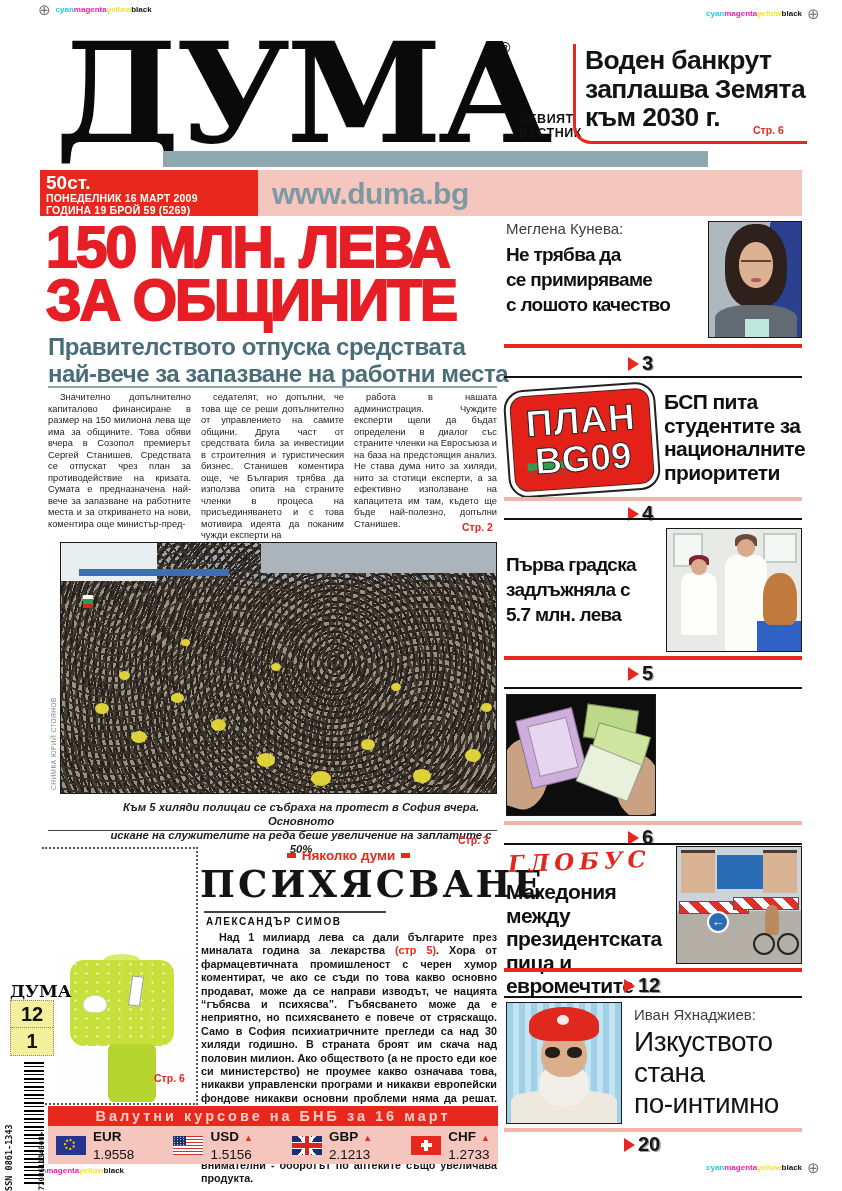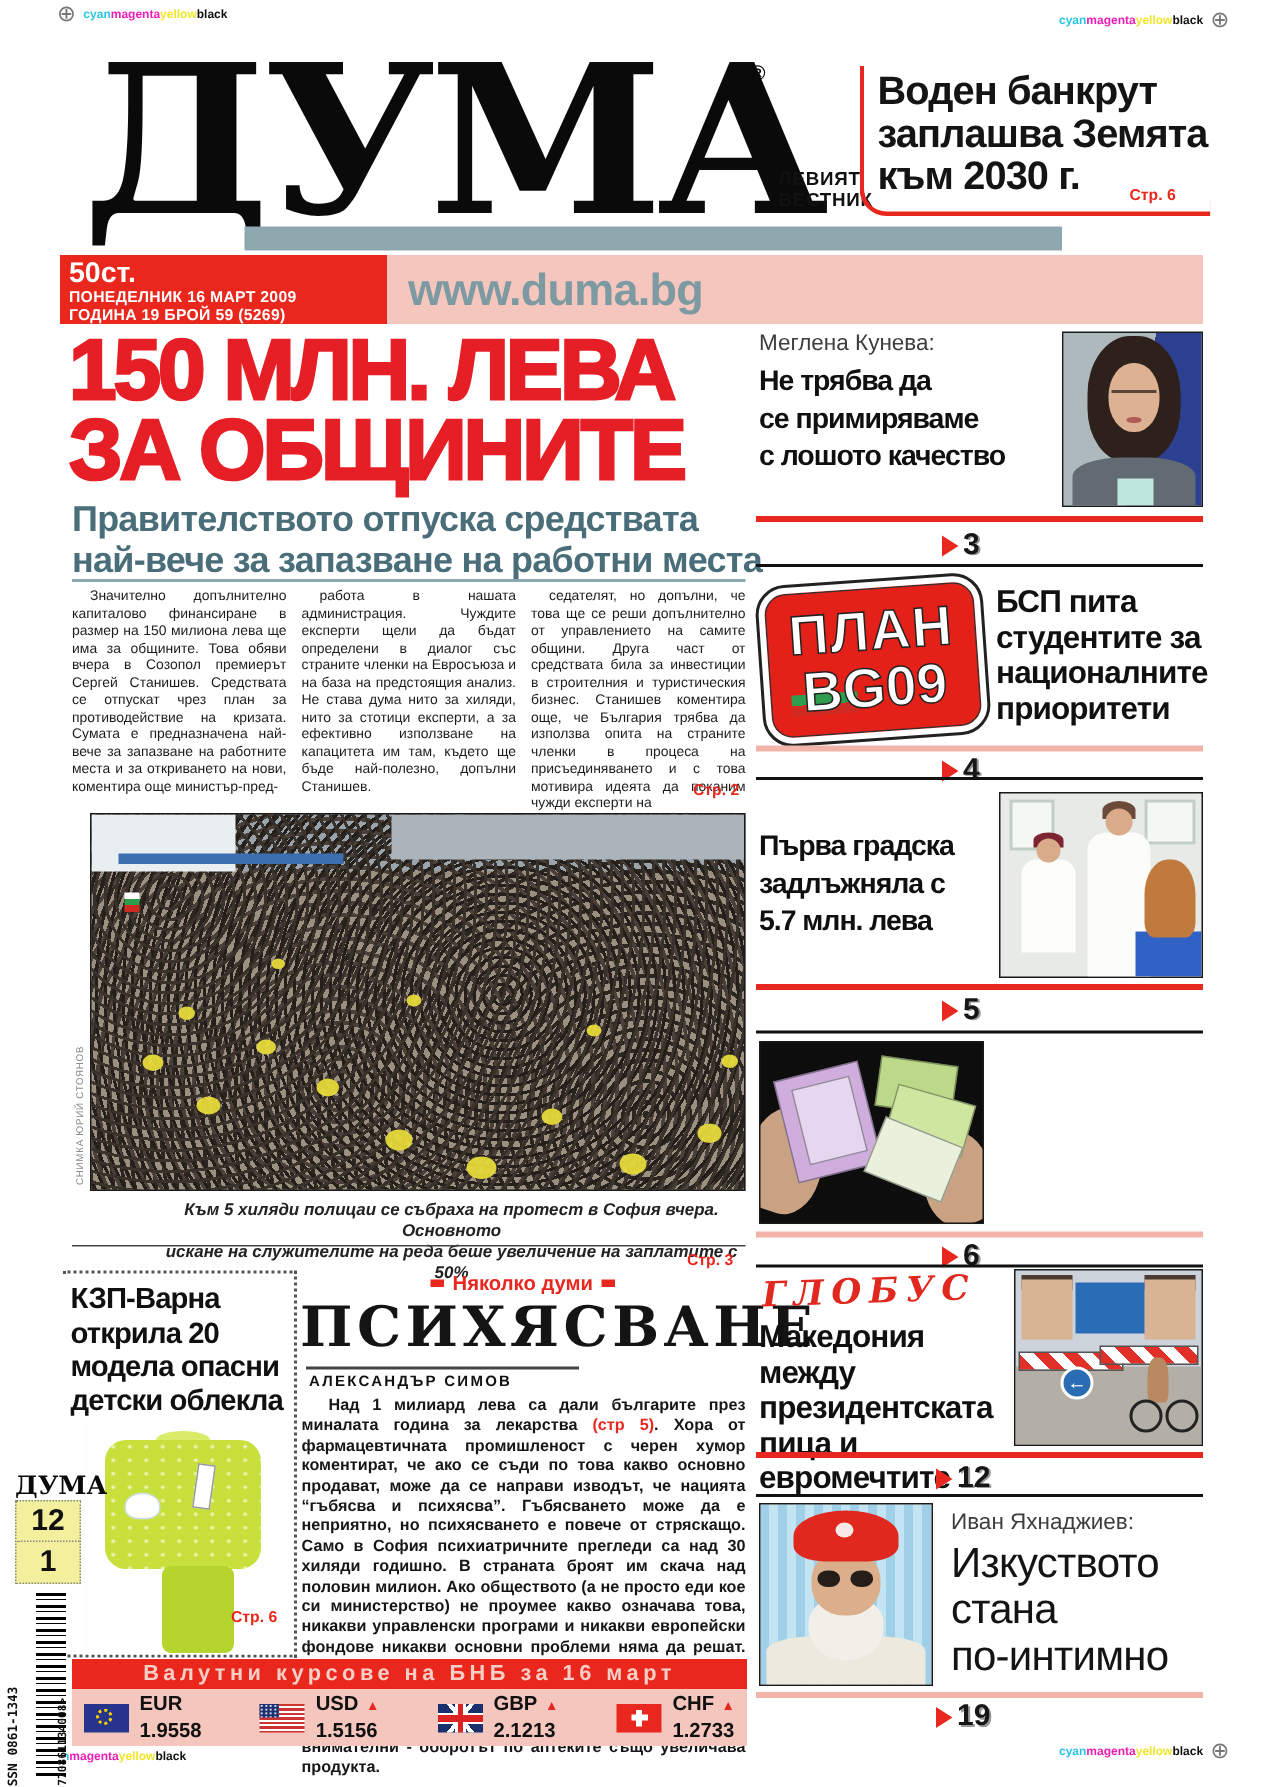--- a/index.html
+++ b/index.html
@@ -89,21 +89,21 @@
               letter-spacing:3px; color:#141414; text-align:center; }
   .op-author { font-weight:bold; font-size:10px; letter-spacing:1.5px; color:#111; }
   .op-body { font-weight:bold; font-size:10.8px; line-height:13.4px; text-align:justify; color:#161616; text-indent:18px; }
 
   
   .cur-head { background:#e9271c; color:#f8cfc6; font-weight:bold; font-size:14.5px; letter-spacing:3px;
               text-align:center; line-height:20px; }
   .cur-body { background:#f4c6bd; display:flex; align-items:center; }
   .cur-item { display:flex; align-items:center; gap:7px; }
   .cur-code { font-weight:bold; font-size:13.5px; color:#111; line-height:14px; }
-  .cur-val { font-weight:bold; font-size:13.5px; color:#111; line-height:15px; }
+  .cur-val { font-weight:normal; font-size:13.5px; color:#111; line-height:15px; }
   .cur-up { color:#e8281e; font-size:9px; margin-left:5px; }
   .flag { width:30px; height:19px; position:relative; flex:0 0 auto; }
   .flag-eu { background:#27348b; }
   .flag-eu i { position:absolute; left:8px; top:3px; width:11px; height:11px; border:2px dotted #f8d000; border-radius:50%; }
   .flag-us { background:repeating-linear-gradient(180deg,#c33 0 1.5px,#fff 1.5px 3px); }
   .flag-us i { position:absolute; left:0; top:0; width:13px; height:9px;
                background-color:#1a2f6e; background-image:radial-gradient(#fff .6px, transparent .8px); background-size:3px 2.5px; }
   .flag-uk { background-color:#1a2f6e;
       background-image:
         linear-gradient(to right, transparent 44%, #d22 44% 56%, transparent 56%),
@@ -225,22 +225,22 @@
     <div class="site" style="position:absolute;left:232px;top:7px;">www.duma.bg</div>
   </div>
 
   <div class="abs lead-h ml" style="left:46px;top:221px;width:460px;">150 МЛН. ЛЕВА
 ЗА ОБЩИНИТЕ</div>
   <div class="abs lead-sub ml" style="left:48px;top:333px;width:460px;">Правителството отпуска средствата
 най-вече за запазване на работни места</div>
   <div class="abs tealbar" style="left:48px;top:386px;width:449px;height:2px;"></div>
   <div class="abs cols" style="left:48px;top:392px;width:449px;height:142px;">
     <div class="col">Значително допълнително капиталово финансиране в размер на 150 милиона лева ще има за общините. Това обяви вчера в Созопол премиерът Сергей Станишев. Средствата се отпускат чрез план за противодействие на кризата. Сумата е предназначена най-вече за запазване на работните места и за откриването на нови, коментира още министър-пред-</div>
+    <div class="col">седателят, но допълни, че това ще се реши допълнително от управлението на самите общини. Друга част от средствата била за инвестиции в строителния и туристическия бизнес. Станишев коментира още, че България трябва да използва опита на страните членки в процеса на присъединяването и с това мотивира идеята да поканим чужди експерти на</div>
     <div class="col">работа в нашата администрация. Чуждите експерти щели да бъдат определени в диалог със страните членки на Евросъюза и на база на предстоящия анализ. Не става дума нито за хиляди, нито за стотици експерти, а за ефективно използване на капацитета им там, където ще бъде най-полезно, допълни Станишев.</div>
-    <div class="col">седателят, но допълни, че това ще се реши допълнително от управлението на самите общини. Друга част от средствата била за инвестиции в строителния и туристическия бизнес. Станишев коментира още, че България трябва да използва опита на страните членки в процеса на присъединяването и с това мотивира идеята да поканим чужди експерти на</div>
   </div>
   <div class="abs pageref" style="left:462px;top:521px;">Стр. 2</div>
 
   <div class="abs credit-v" style="left:50px;top:790px;">СНИМКА ЮРИЙ СТОЯНОВ</div>
   <div class="photo crowd" style="left:60px;top:542px;width:437px;height:252px;">
     <div class="bldg" style="left:0;top:0;width:96px;height:38px;"></div>
     <div class="bldg" style="left:200px;top:0;width:237px;height:30px;background:#aab4ba;"></div>
     <div class="bldg-sign" style="left:18px;top:26px;width:150px;height:7px;"></div>
     <div class="bgflag" style="left:22px;top:52px;"></div>
     <div class="vest" style="left:34px;top:160px;width:14px;height:11px;"></div>
@@ -257,24 +257,20 @@
     <div class="vest" style="left:210px;top:120px;width:10px;height:8px;"></div>
     <div class="vest" style="left:330px;top:140px;width:10px;height:8px;"></div>
     <div class="vest" style="left:420px;top:160px;width:11px;height:9px;"></div>
   </div>
   <div class="abs caption ml" style="left:105px;top:800px;width:392px;">Към 5 хиляди полицаи се събраха на протест в София вчера. Основното
 искане на служителите на реда беше увеличение на заплатите с 50%</div>
   <div class="abs rule" style="left:48px;top:830px;width:449px;height:1px;"></div>
   <div class="abs pageref" style="left:458px;top:834px;">Стр. 3</div>
 
   <div class="abs dotbox" style="left:42px;top:847px;width:156px;height:258px;"></div>
-  <div class="abs kzp-h ml" style="left:47px;top:855px;width:150px;">КЗП-Варна
-открила 20
-модела опасни
-детски облекла</div>
   <div class="photo ph-clothes" style="left:56px;top:948px;width:140px;height:155px;">
     <div class="collar"></div>
     <div class="jacket"></div>
     <div class="duck"></div>
     <div class="tag"></div>
     <div class="pants"></div>
   </div>
   <div class="abs pageref" style="left:154px;top:1072px;">Стр. 6</div>
 
   <div class="abs mini-logo" style="left:10px;top:981px;">ДУМА</div>
@@ -435,16 +431,16 @@
     <div class="gl" style="left:38px;"></div>
     <div class="gl" style="left:60px;"></div>
   </div>
   <div class="abs sb-kicker" style="left:634px;top:1006px;">Иван Яхнаджиев:</div>
   <div class="abs sb-h-light ml" style="left:634px;top:1026px;width:170px;">Изкуството
 стана
 по-интимно</div>
   <div class="abs sb-rule-pink" style="left:504px;top:1128px;width:298px;"></div>
   <div class="abs marker" style="left:624px;top:1133px;">
     <span class="tri"></span>
-    <span class="pnum">19</span>
+    <span class="pnum">20</span>
   </div>
 
 </div>
 
 </body></html>

